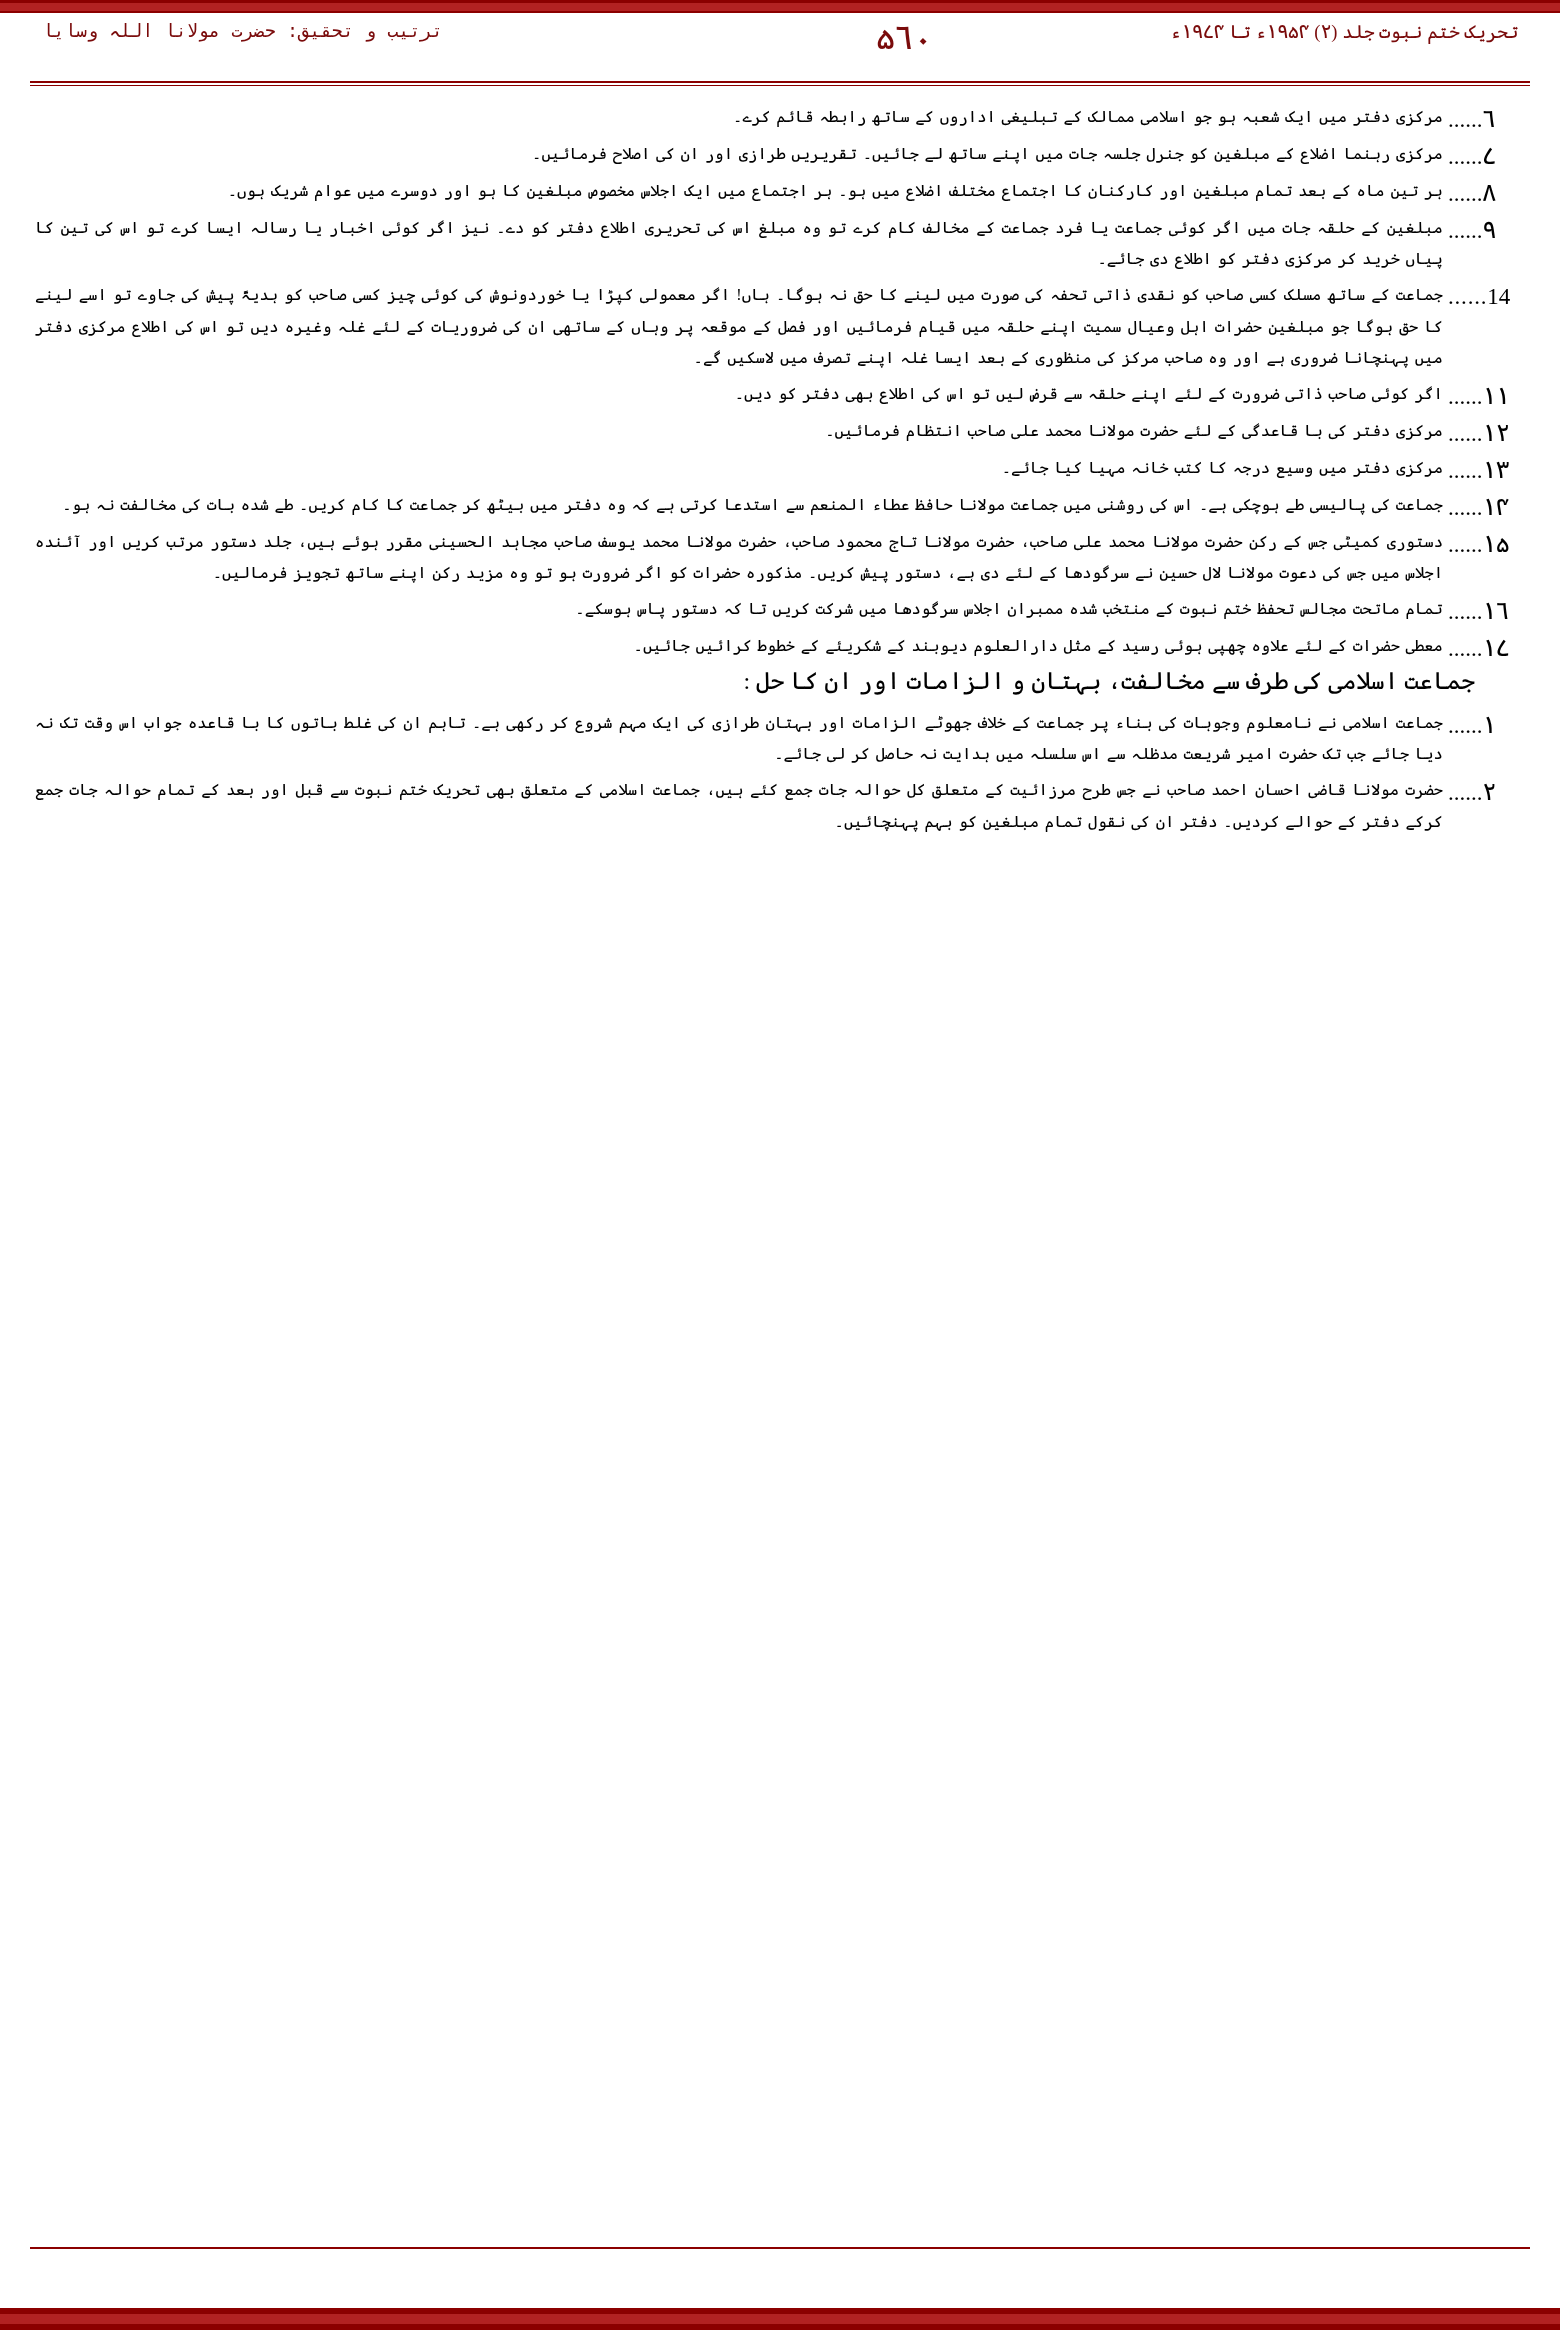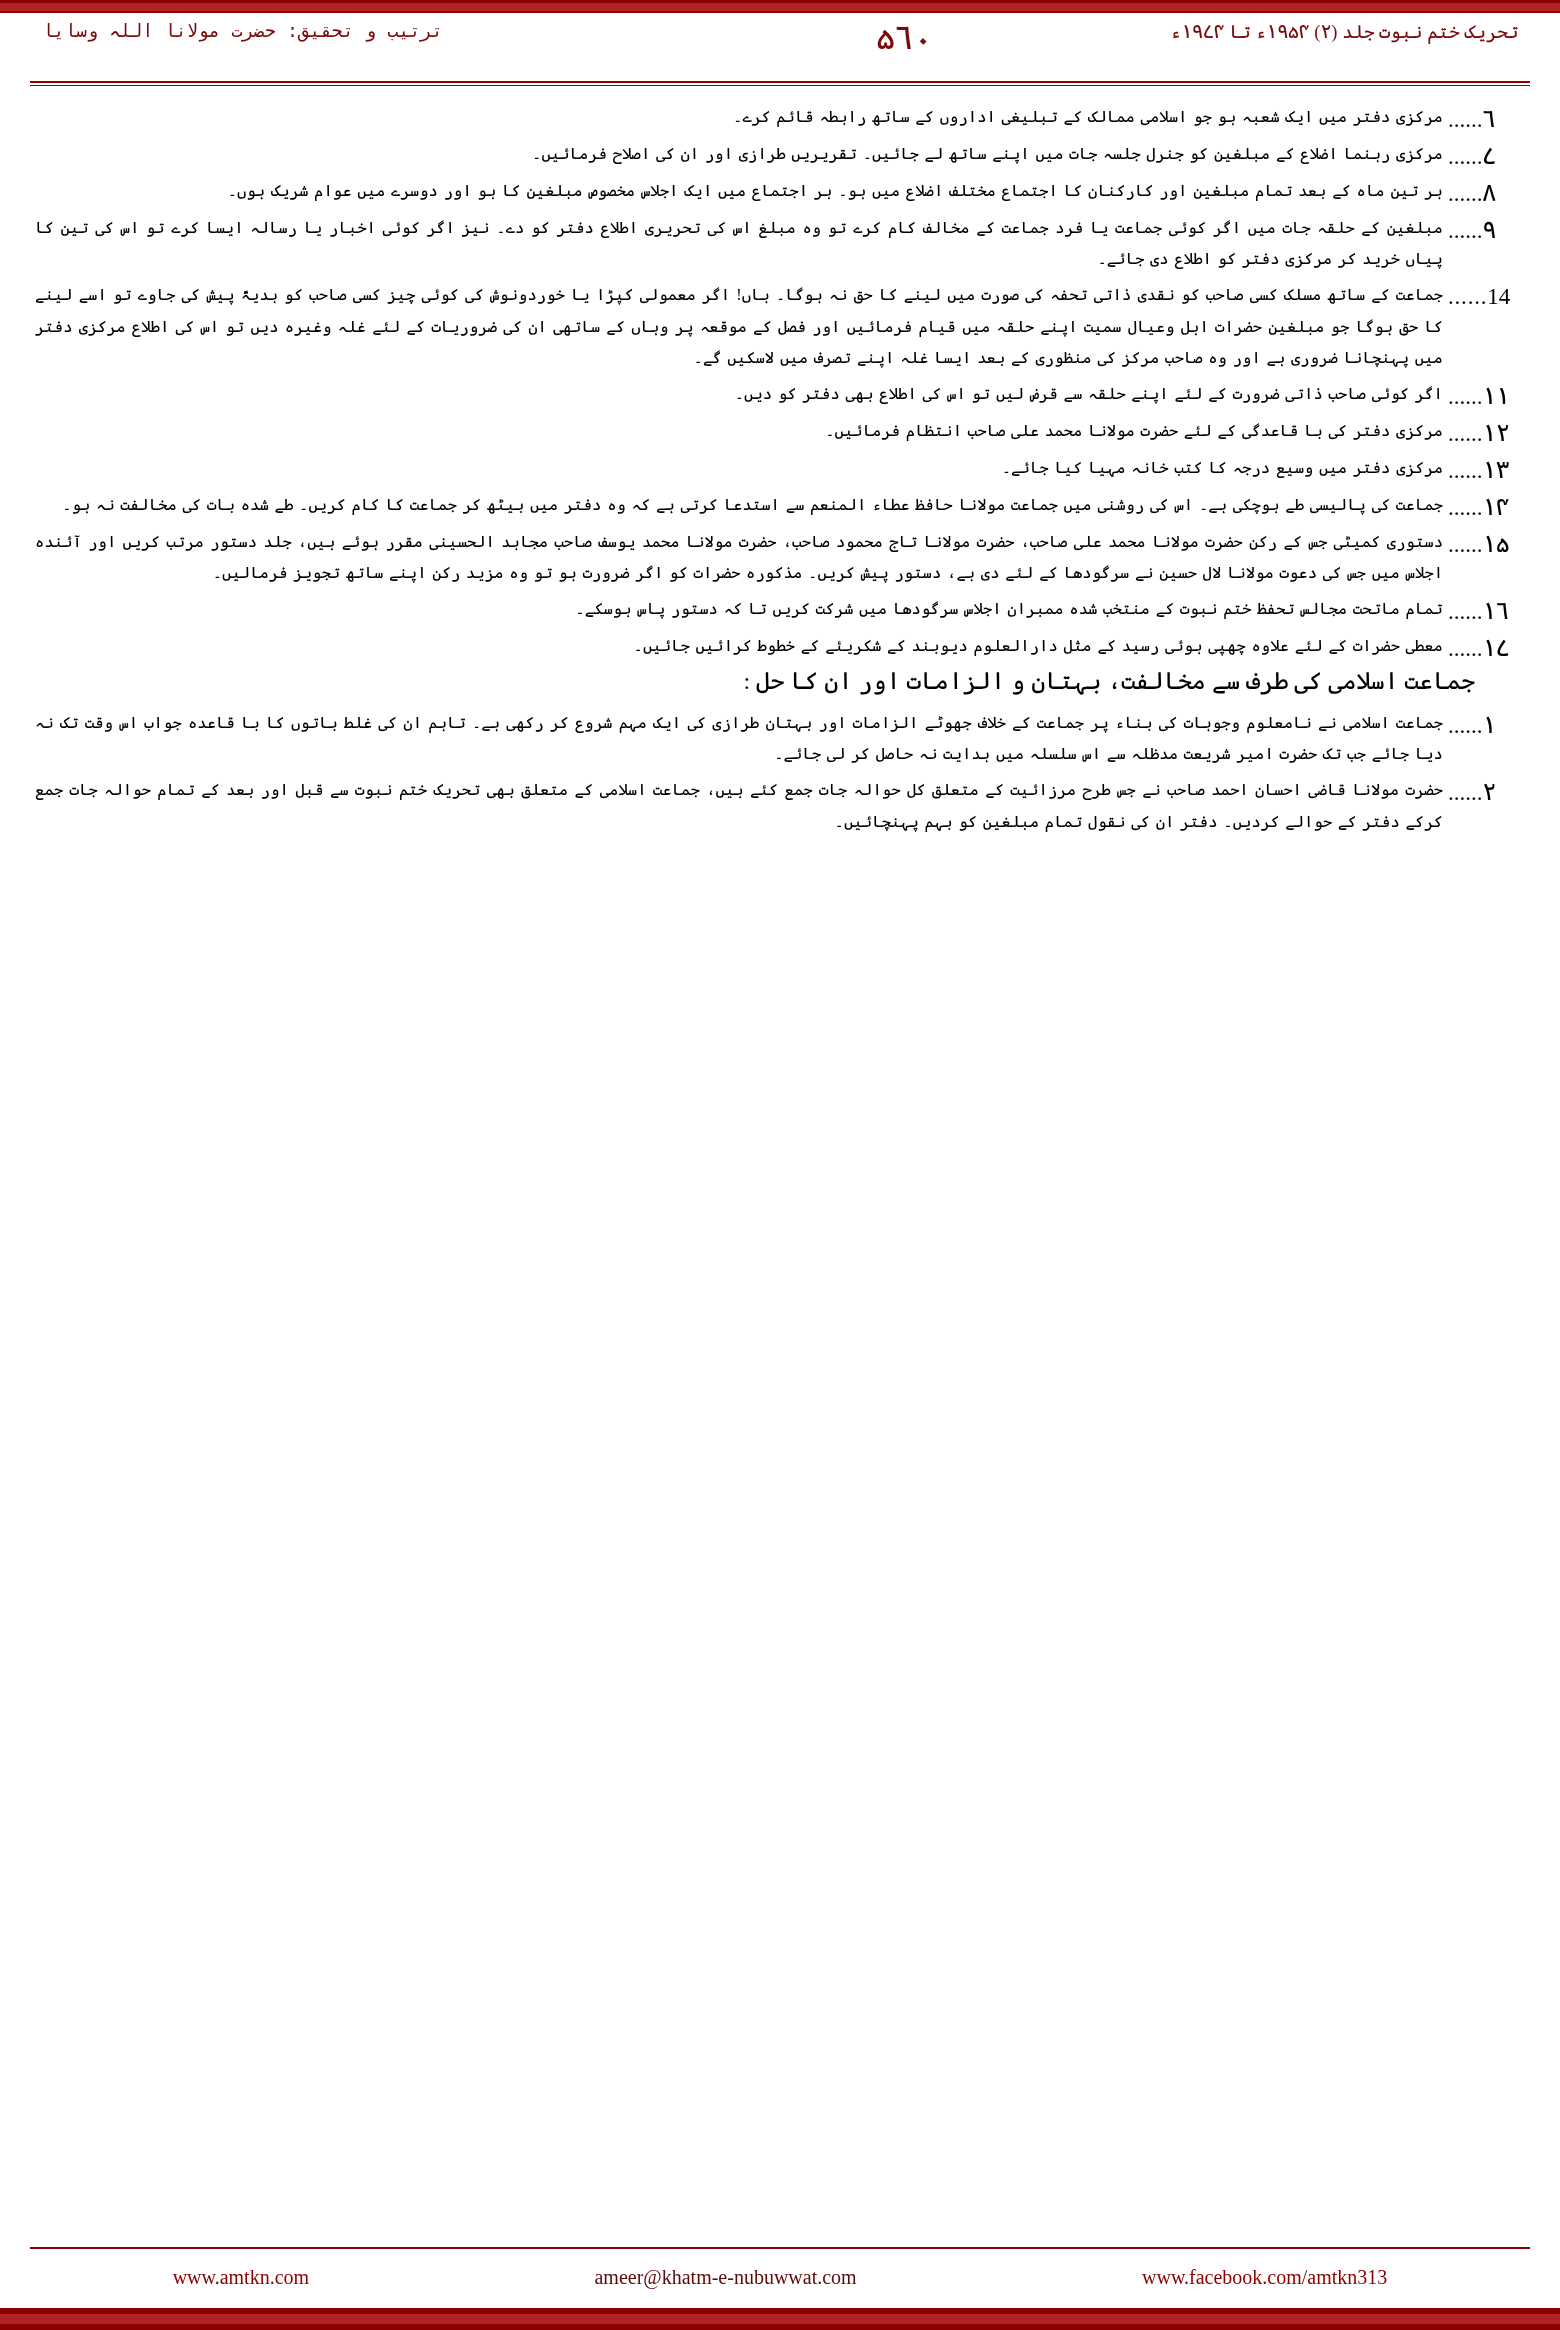--- a/index.html
+++ b/index.html
@@ -270,24 +270,19 @@
 
     <div class="item">
       <div class="item-num"><span>۲</span><span class="dots">......</span></div>
       <div class="item-text">حضرت مولانا قاضی احسان احمد صاحب نے جس طرح مرزائیت کے متعلق کل حوالہ جات جمع کئے ہیں، جماعت اسلامی کے متعلق بھی تحریک ختم نبوت سے قبل اور بعد کے تمام حوالہ جات جمع کرکے دفتر کے حوالے کردیں۔ دفتر ان کی نقول تمام مبلغین کو بہم پہنچائیں۔</div>
     </div>
 
   </div>
 
   <div class="footer-rule"></div>
 
-  <div class="footer">
-    <a href="#" class="fweb">www.amtkn.com</a>
-    <a href="#" class="fmail">ameer@khatm-e-nubuwwat.com</a>
-    <a href="#" class="fsocial">www.facebook.com/amtkn313</a>
-  </div>
 
   <div class="bottom-bar">
     <div class="inner"></div>
   </div>
 
 </div>
 
 
 </body></html>

